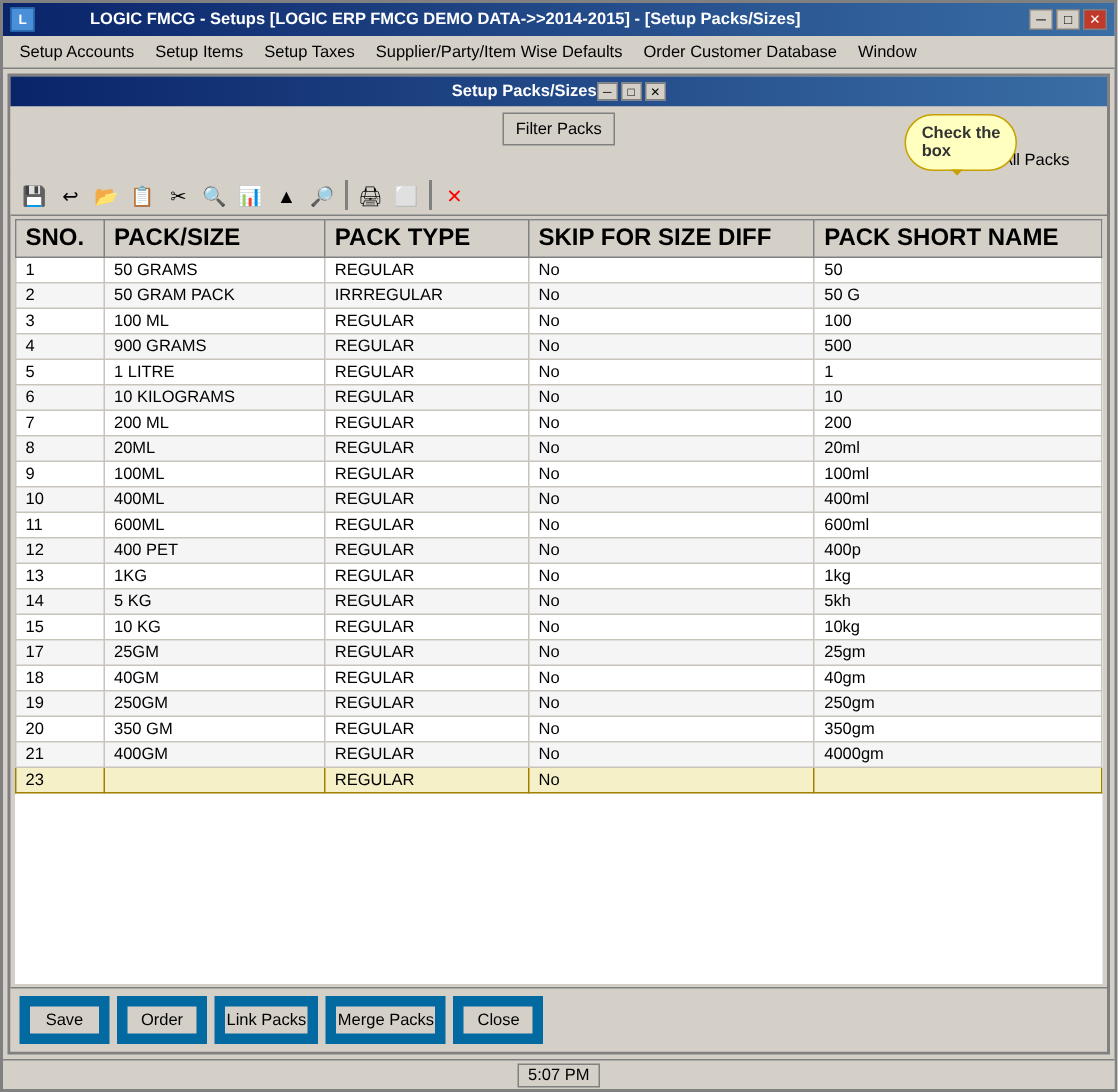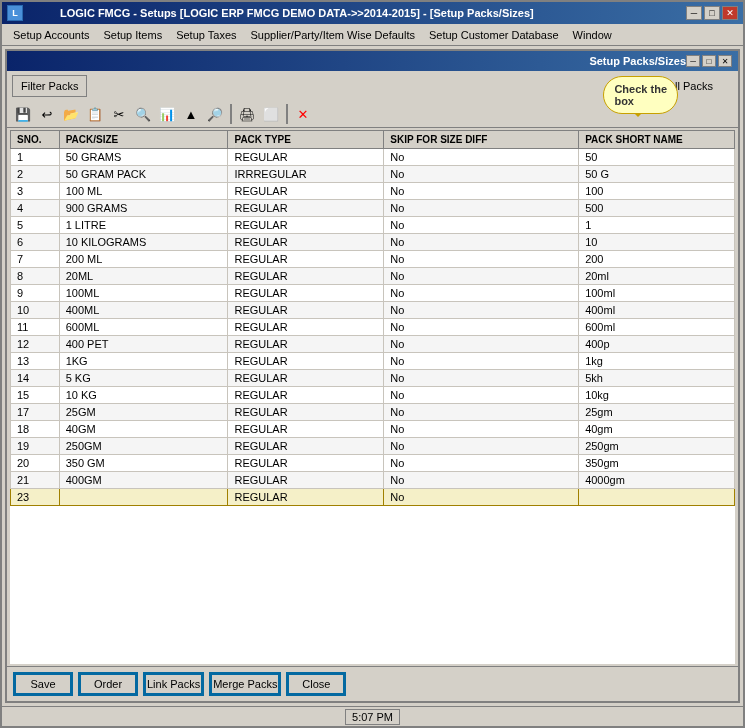--- a/index.html
+++ b/index.html
@@ -94,21 +94,21 @@
     }
     .inner-title {
       background: linear-gradient(to right, #0a246a, #3a6ea5);
       color: white;
       padding: 2px 6px;
       font-size: 11px;
       font-weight: bold;
       height: 20px;
       display: flex;
       align-items: center;
-      justify-content: flex-end;
+      justify-content: center;
       flex-shrink: 0;
     }
     .inner-title-right {
       display: flex;
       gap: 2px;
     }
     .inner-title-btn {
       width: 14px;
       height: 12px;
       background: #d4d0c8;
@@ -120,20 +120,21 @@
       justify-content: center;
     }
     .toolbar-area {
       background: #d4d0c8;
       padding: 4px 5px;
       display: flex;
       align-items: center;
       gap: 4px;
       flex-shrink: 0;
       position: relative;
+      flex-direction: column;
     }
     .filter-btn {
       background: #d4d0c8;
       border: 1px solid #808080;
       padding: 2px 8px;
       font-size: 11px;
       cursor: pointer;
       height: 22px;
     }
     .all-packs-checkbox {
@@ -216,21 +217,21 @@
       font-size: 11px;
     }
     thead tr {
       background: #d4d0c8;
     }
     th {
       border: 1px solid #808080;
       padding: 3px 6px;
       text-align: left;
       font-weight: bold;
-      font-size: 10px;
+      font-size: 16px;
       white-space: nowrap;
     }
     td {
       border: 1px solid #c8c4bc;
       padding: 2px 6px;
       white-space: nowrap;
     }
     tr:nth-child(even) td { background: #f5f5f5; }
     tr.active-row td { background: #f5f0c8; border: 1px solid #a08000; }
     .sno-col { width: 35px; }
@@ -242,21 +243,21 @@
       display: flex;
       align-items: center;
       padding: 5px 6px;
       gap: 5px;
       flex-shrink: 0;
       background: #d4d0c8;
       border-top: 1px solid #808080;
     }
     .bottom-btn {
       background: #d4d0c8;
-      border: 3px solid #0369a1;
+      border: 7px solid #0369a1;
       padding: 3px 1px;
       font-size: 11px;
       cursor: pointer;
       min-width: 60px;
     }
     .status-bar {
       display: flex;
       align-items: center;
       justify-content: center;
       padding: 2px 8px;
@@ -290,21 +291,21 @@
       <button class="title-btn">□</button>
       <button class="title-btn close">✕</button>
     </div>
   </div>
 
   <div class="menu-bar">
     <span class="menu-item">Setup Accounts</span>
     <span class="menu-item">Setup Items</span>
     <span class="menu-item">Setup Taxes</span>
     <span class="menu-item">Supplier/Party/Item Wise Defaults</span>
-    <span class="menu-item">Setup Customer Database</span>
+    <span class="menu-item">Order Customer Database</span>
     <span class="menu-item">Window</span>
   </div>
 
   <div class="inner-window">
     <div class="inner-title">
       <span>Setup Packs/Sizes</span>
       <div class="inner-title-right">
         <button class="inner-title-btn">─</button>
         <button class="inner-title-btn">□</button>
         <button class="inner-title-btn">✕</button>

